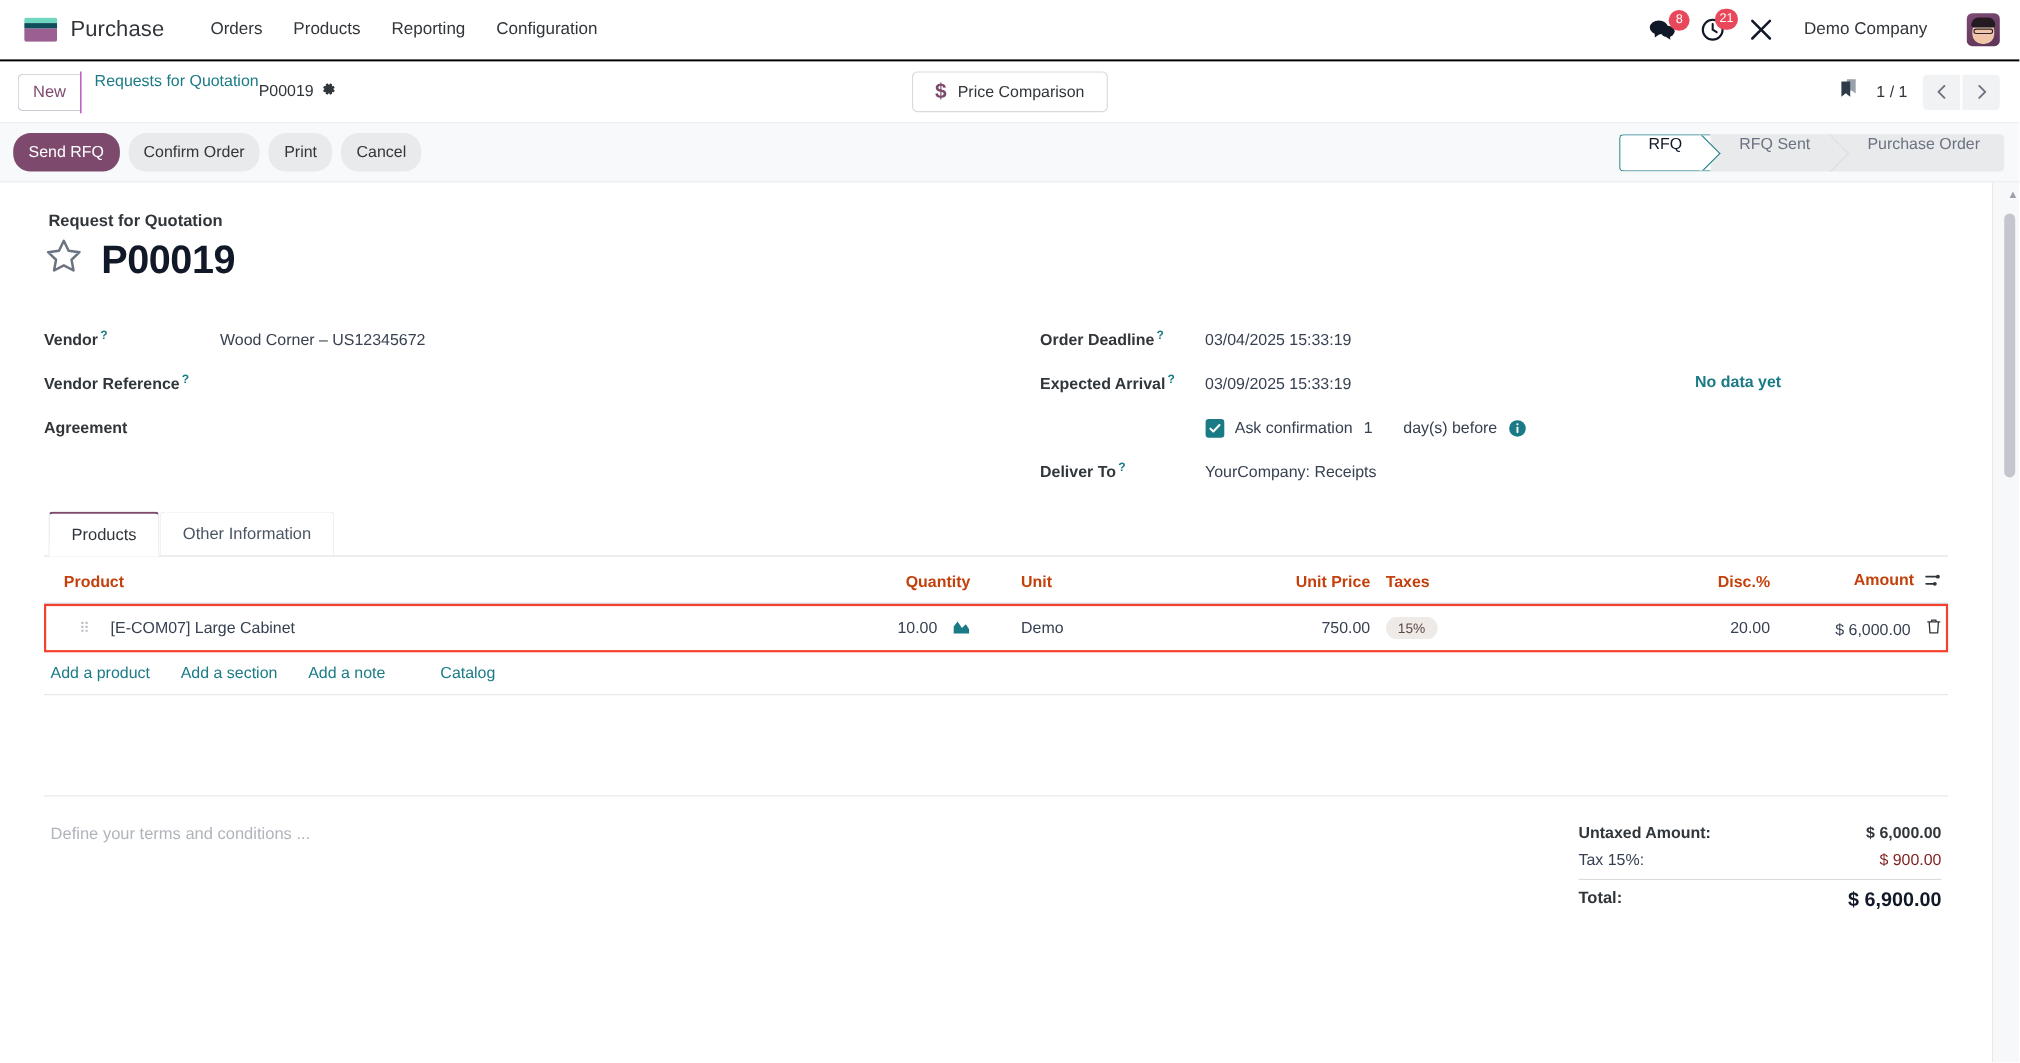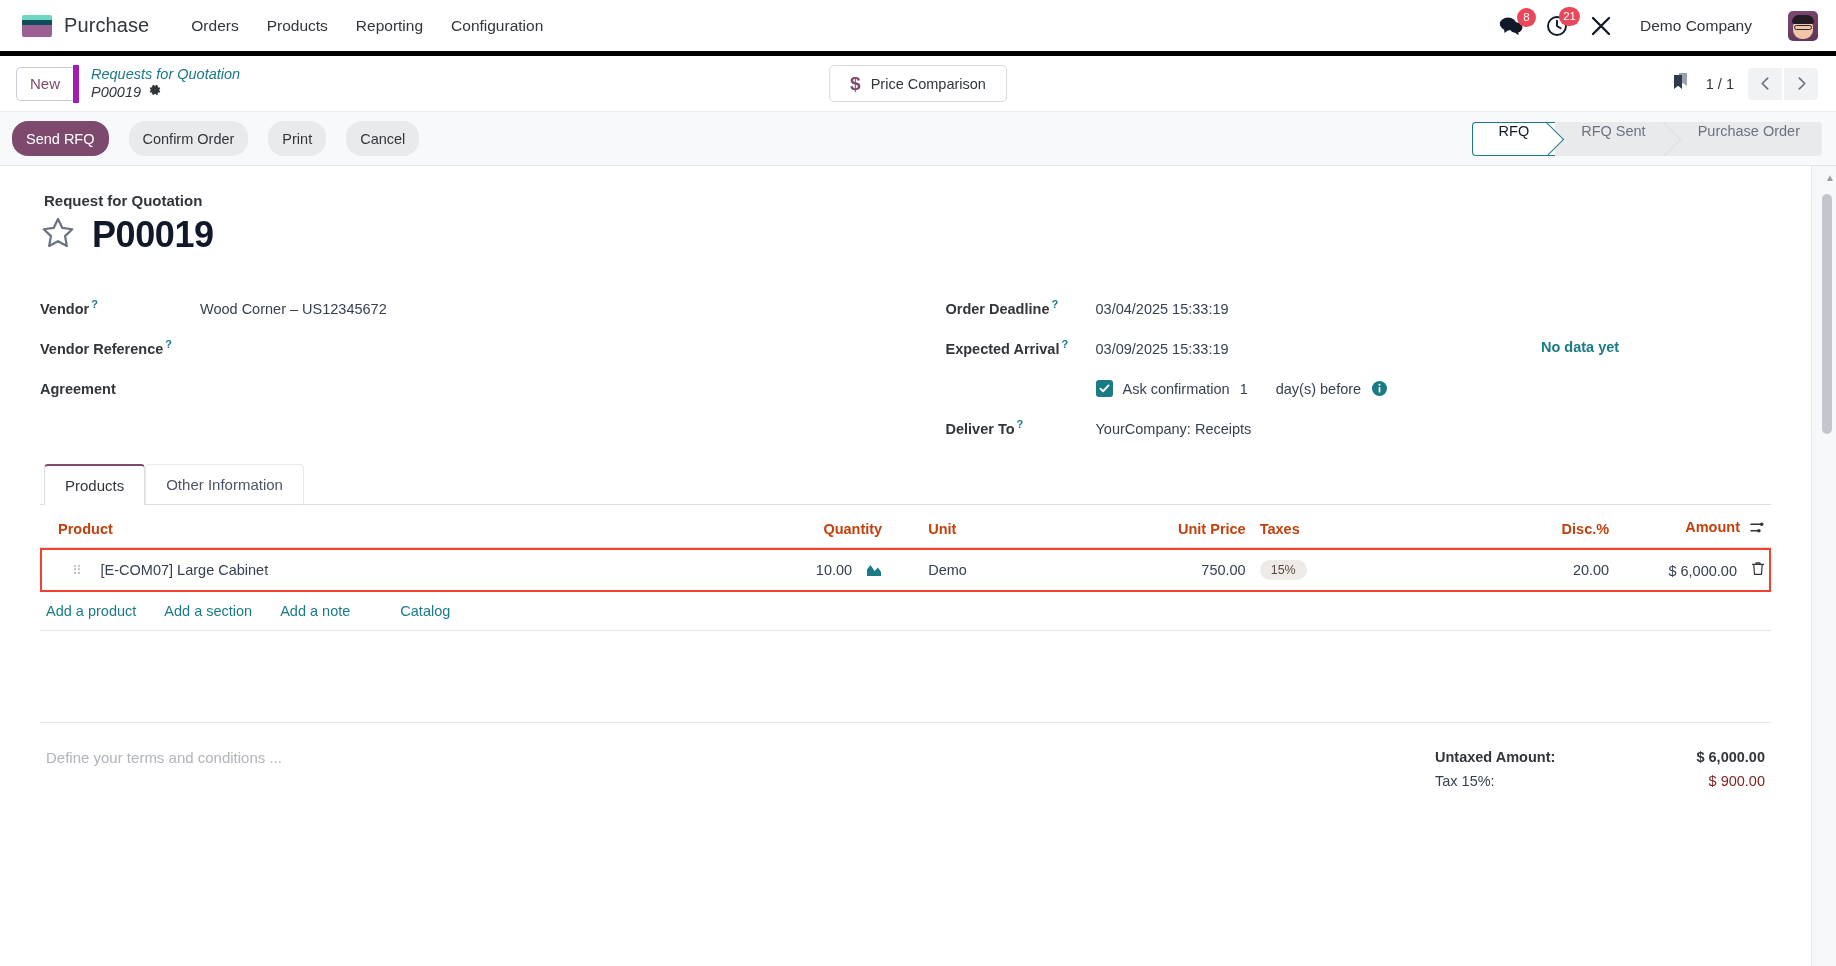--- a/index.html
+++ b/index.html
@@ -14,21 +14,21 @@
     -webkit-font-smoothing: antialiased;
   }
   .app { width: 1836px; height: 966px; position: relative; display: flex; flex-direction: column; }
 
   
   .navbar {
     height: 56px; flex: 0 0 56px;
     background: #ffffff;
     display: flex; align-items: center;
     padding: 0 18px 0 22px;
-    border-bottom: 5px solid #000000;
+    border-bottom: 2px solid #000000;
   }
   .brand-logo {
     width: 30px; height: 22px; border-radius: 2px;
     overflow: hidden; display: flex; flex-direction: column;
     margin-right: 12px;
   }
   .brand-logo i { display: block; width: 100%; }
   .bl1 { height: 5px; background: #6fd6c0; }
   .bl2 { height: 5px; background: #0f4c5c; }
   .bl3 { height: 12px; background: #9c5f91; }
@@ -71,22 +71,22 @@
     padding: 0 18px 0 16px;
     border-bottom: 1px solid #eceef1;
     position: relative;
   }
   .btn-new {
     border: 1px solid #c9ccd2; background: #fff; color: #7d4a6e;
     font-size: 15px; border-radius: 5px 0 0 5px;
     padding: 6px 13px; cursor: pointer; height: 34px;
     border-right: none;
   }
-  .bc-wrap { display: flex; flex-direction: column; justify-content: center;
-     padding-left: 12px; border-left: 6px solid #a21caf; margin-left: 0; height: 38px; font-style: italic; }
+  .bc-wrap { display: flex; flex-direction: row; justify-content: center;
+     padding-left: 12px; border-left: 1px solid #a21caf; margin-left: 0; height: 38px; }
   .bc-parent { font-size: 14.5px; color: #1a7b86; cursor: pointer; line-height: 18px; }
   .bc-current { font-size: 14.5px; color: #31363b; line-height: 19px; display:flex; align-items:center; gap:7px; }
   .gear { font-size: 13px; color: #31363b; cursor: pointer; }
   .cp-center { position: absolute; left: 50%; transform: translateX(-50%); }
   .btn-price-cmp {
     display: flex; align-items: center; gap: 10px;
     border: 1px solid #d6d9de; background: #fff;
     border-radius: 5px; padding: 8px 20px; cursor: pointer;
     font-size: 14.5px; color: #31363b;
   }
@@ -106,21 +106,21 @@
   
   .cp-bottom {
     height: 54px; flex: 0 0 54px;
     background: #f8f9fa;
     display: flex; align-items: center;
     padding: 0 14px 0 12px;
     border-bottom: 1px solid #e0e3e7;
   }
   .btn {
     font-size: 14.5px; border-radius: 16px; padding: 7px 14px;
-    cursor: pointer; border: none; margin-right: 20px; height: 35px;
+    cursor: pointer; border: none; margin-right: 8px; height: 35px;
   }
   .btn-primary { background: #7d4a6e; color: #fff; }
   .btn-secondary { background: #e9eaec; color: #31363b; }
   .statusbar { margin-left: auto; display: flex; align-items: stretch; height: 34px; }
   .st {
     position: relative; display: flex; align-items: center;
     padding: 0 26px 16px 26px; font-size: 14.5px;
     background: #e9eaec; color: #6b7280; cursor: pointer;
   }
   .st:first-child { border-radius: 4px 0 0 4px; }
@@ -515,20 +515,24 @@
         <div class="terms">Define your terms and conditions ...</div>
         <div class="totals">
           <div class="trow untaxed">
             <span class="lbl">Untaxed Amount:</span>
             <span class="val">$ 6,000.00</span>
           </div>
           <div class="trow">
             <span class="lbl">Tax 15%:</span>
             <span class="val">$ 900.00</span>
           </div>
+          <div class="trow total">
+            <span class="lbl">Total:</span>
+            <span class="val">$ 6,900.00</span>
+          </div>
         </div>
       </div>
 
     </div>
 
     <div class="right-rail">
       <span class="sb-arrow">▲</span>
       <div class="sb-track">
         <div class="sb-thumb"></div>
       </div>

